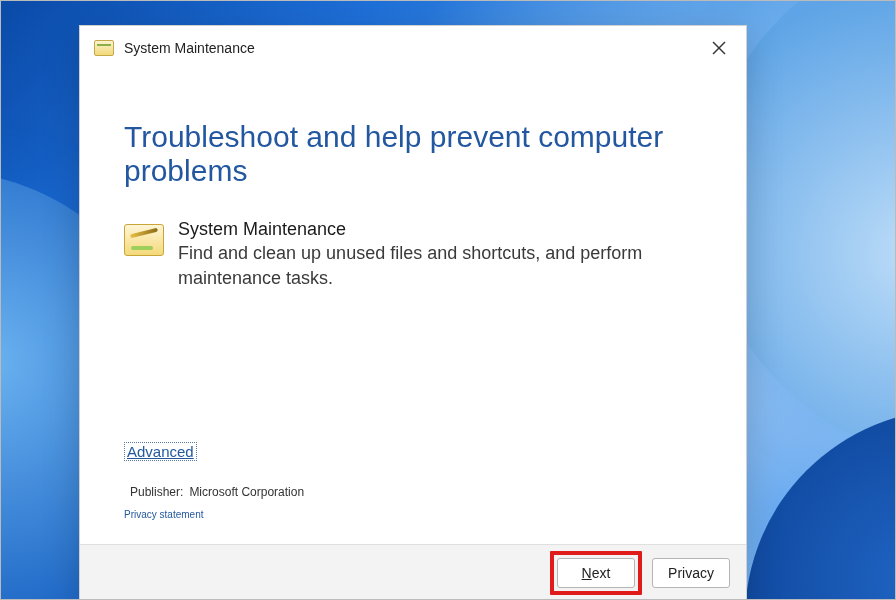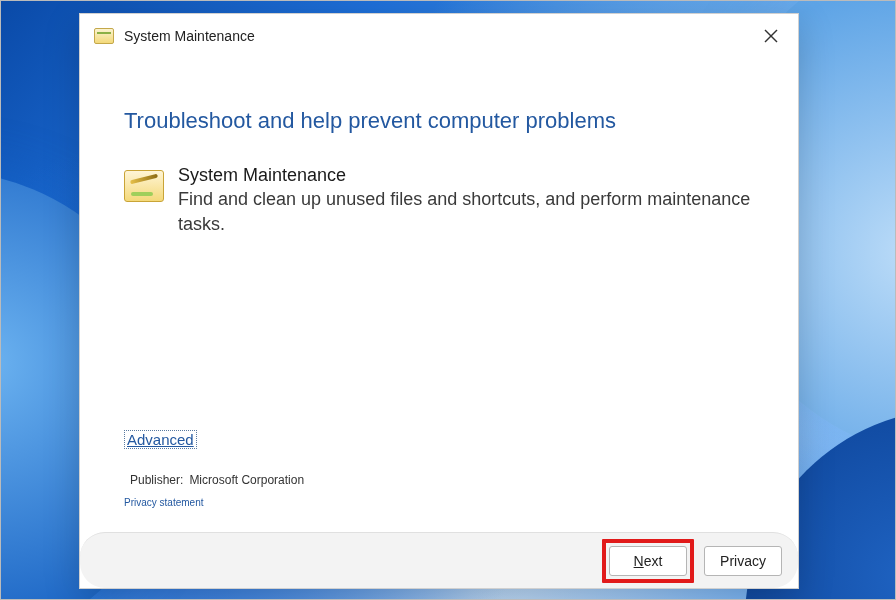--- a/index.html
+++ b/index.html
@@ -22,22 +22,22 @@
     .b1 { width: 480px; height: 480px; left: -300px; top: 170px;
           background: radial-gradient(circle at 60% 40%, #6bb2f0 0%, #1660c2 70%, transparent 100%);
           box-shadow: 0 0 50px rgba(20,100,200,.6); }
     .b2 { width: 520px; height: 520px; right: -330px; top: -60px;
           background: radial-gradient(circle at 40% 60%, #bcdcf8 0%, #5ea4e6 60%, transparent 100%);
           box-shadow: 0 0 50px rgba(100,170,240,.5); }
     .b3 { width: 420px; height: 420px; right: -270px; bottom: -230px;
           background: radial-gradient(circle at 40% 40%, #1f63c2 0%, #0a3f92 70%, transparent 100%); }
 
     .dialog {
-      position: absolute; left: 78px; top: 12px;
-      width: 720px; height: 576px;
+      position: absolute; left: 78px; top: 24px;
+      width: 668px; height: 576px;
       background: #fff; z-index: 10;
       display: flex; flex-direction: column;
       border: 1px solid #d0d0d0;
       box-shadow: 0 10px 34px rgba(0,0,0,.18);
     }
     .titlebar {
       height: 44px; display: flex; align-items:center;
       padding: 0 4px 0 14px;
     }
     .titlebar .sysicon {
@@ -51,21 +51,21 @@
       background:#8bb045;
     }
     .titlebar .title { font-size: 14px; color:#222; }
     .titlebar .spacer { flex:1; }
     .close-btn {
       width: 46px; height: 34px; display:flex; align-items:center; justify-content:center;
       cursor: pointer;
     }
 
     .content { flex:1; padding: 50px 40px 16px 44px; position: relative; }
-    .heading { color:#2358a0; font-size: 22px; font-weight: 400; margin-bottom: 30px; }
+    .heading { color:#2358a0; font-size: 30px; font-weight: 400; margin-bottom: 30px; }
 
     .item { display:flex; gap: 14px; }
     .item-icon {
       width: 40px; height: 32px; flex-shrink:0; margin-top:6px;
       background: linear-gradient(#fff5d6, #f4d97a);
       border: 1px solid #c9a437; border-radius: 3px;
       position: relative;
     }
     .item-icon::before {
       content:""; position:absolute; left:5px; right:5px; top:6px; height:4px;
@@ -87,21 +87,20 @@
       margin-bottom: 24px;
     }
     .publisher { font-size: 12px; color:#333; margin-bottom: 10px; }
     .publisher span { margin-left: 6px; }
     .privacy-link { font-size: 10px; color:#2358a0; cursor:pointer; }
 
     .buttonbar {
       height: 56px; background:#f3f3f3; border-top:1px solid #e0e0e0;
       display:flex; align-items:center; justify-content:flex-end; gap:10px;
       padding: 0 16px;
-      border-radius: 25px;
     }
     .btn {
       min-width: 78px; height: 30px; background:#fff; border:1px solid #b5b5b5;
       border-radius: 3px; font-size: 14px; color:#222; cursor:pointer;
       display:flex; align-items:center; justify-content:center;
     }
     .btn .ul { text-decoration: underline; }
 
     .highlight-next {
       border: 4px solid #e11a1a; padding: 3px; border-radius:1px;

